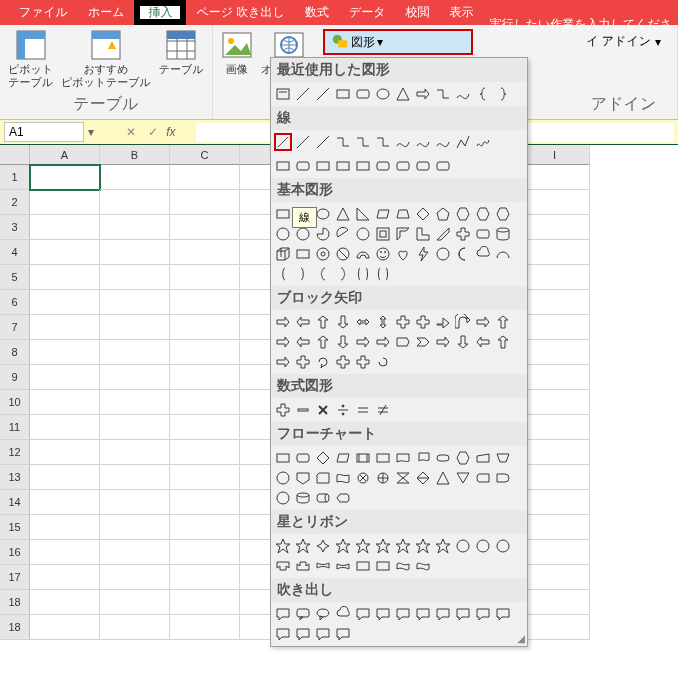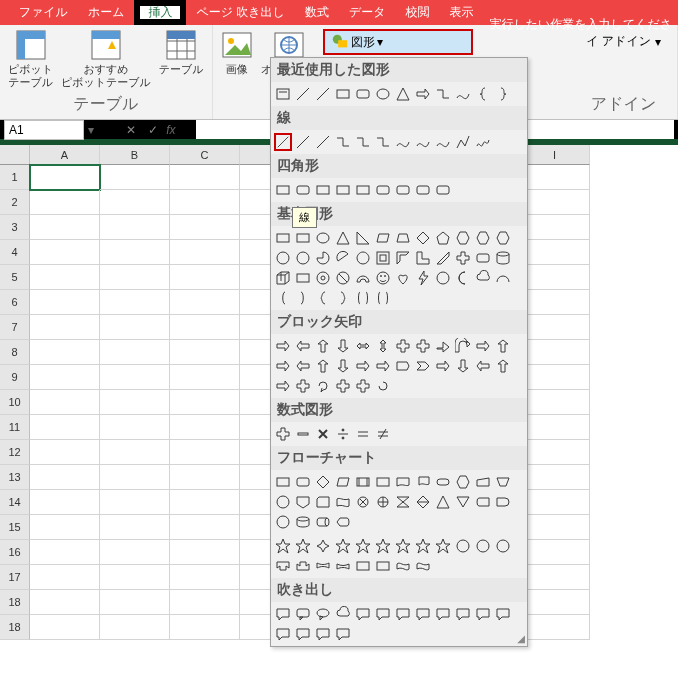--- a/index.html
+++ b/index.html
@@ -22,21 +22,21 @@
   .shapesbtn { display: flex; align-items: center; gap: 2px; border: 2px solid #c00; background: #cde6f7; padding: 2px 6px; cursor: pointer; font-size: 12px; }
   .shapesbtn svg { width: 18px; height: 18px; }
   .screenbtn { display: flex; align-items: center; gap: 2px; padding: 2px 6px; cursor: pointer; font-size: 12px; }
   .screenbtn svg { width: 18px; height: 18px; }
   .storebtn { display: flex; align-items: center; gap: 2px; padding: 2px 4px; font-size: 12px; }
   
   .side-btns { display: flex; flex-direction: column; gap: 2px; padding: 4px 6px; }
   .smallbtn { display:flex; align-items:center; gap:4px; font-size:12px; cursor:pointer; padding:2px 4px;}
   .smallbtn svg{width:16px;height:16px;}
 
-  .formulabar { display: flex; align-items: center; height: 25px; border-bottom: 6px solid #14532d; background: #000000; padding: 0 4px; gap: 4px; }
+  .formulabar { display: flex; align-items: center; height: 25px; border-bottom: 1px solid #14532d; background: #fef9c3; padding: 0 4px; gap: 4px; }
   .namebox { width: 80px; border: 1px solid #c0c0c0; padding: 2px 4px; font-size: 12px; }
   .fbarbtn { color: #888; padding: 0 4px; cursor: pointer; }
   .fxlabel { font-style: italic; margin-right: 16px; color:#666;}
   .formula-input { flex: 1; border: none; padding: 2px; }
   
   .grid { display: flex; position: relative; }
   .rowhdrs { display: flex; flex-direction: column; }
   .corner { width: 30px; height: 20px; background: #e6e6e6; border-right: 1px solid #c0c0c0; border-bottom: 1px solid #999; }
   .rowhdr { width: 30px; height: 25px; background: #e6e6e6; border-right: 1px solid #c0c0c0; border-bottom: 1px solid #d4d4d4; display: flex; align-items: center; justify-content: center; font-size: 11px; color: #333; }
   .cols { display: flex; flex-direction: column; }
@@ -532,21 +532,20 @@
         <svg viewBox="0 0 16 16">
           <path d="M2 14L6 6l4 6 4-10"></path>
         </svg>
       </div>
       <div class="shp">
         <svg viewBox="0 0 16 16">
           <path d="M2 12c2-6 4 4 6-2s4 4 6-4"></path>
         </svg>
       </div>
     </div>
-  <div class="shapes-catlabel"><span>四角形</span></div>
   <div class="shapes-grid" id="sg-rect">
       <div class="shp">
         <svg viewBox="0 0 16 16">
           <rect x="2" y="4" width="12" height="8"></rect>
         </svg>
       </div>
       <div class="shp">
         <svg viewBox="0 0 16 16">
           <rect x="2" y="4" width="12" height="8" rx="2"></rect>
         </svg>
@@ -1143,20 +1142,21 @@
           <ellipse cx="12" cy="8" rx="2" ry="4"></ellipse>
           <path d="M12 4H4a2 4 0 000 8h8"></path>
         </svg>
       </div>
       <div class="shp">
         <svg viewBox="0 0 16 16">
           <path d="M2 8l3-4h7a2 4 0 010 8H5z"></path>
         </svg>
       </div>
     </div>
+  <div class="shapes-catlabel">星とリボン</div>
   <div class="shapes-grid" id="sg-stars">
       <div class="shp">
         <svg viewBox="0 0 16 16">
           <polygon points="8,1 10,6 15,6 11,9 13,15 8,11 3,15 5,9 1,6 6,6"></polygon>
         </svg>
       </div>
       <div class="shp">
         <svg viewBox="0 0 16 16">
           <polygon points="8,1 10,6 15,6 11,9 13,15 8,11 3,15 5,9 1,6 6,6"></polygon>
         </svg>

